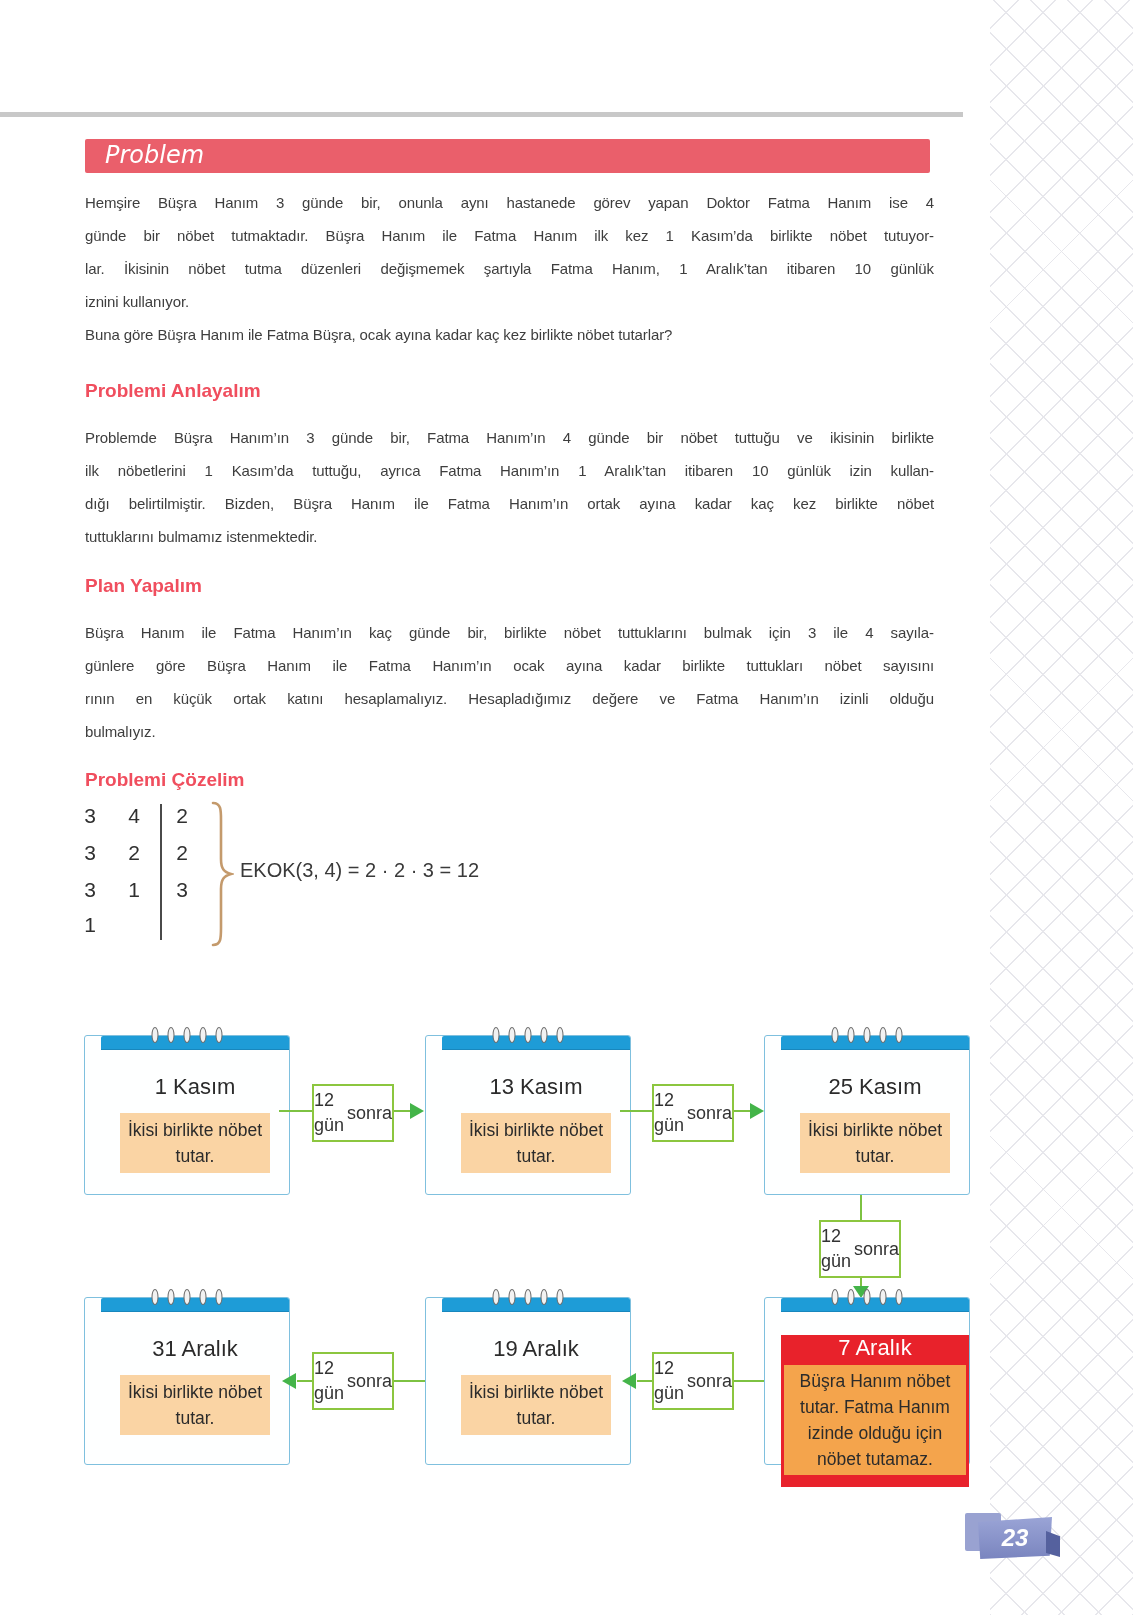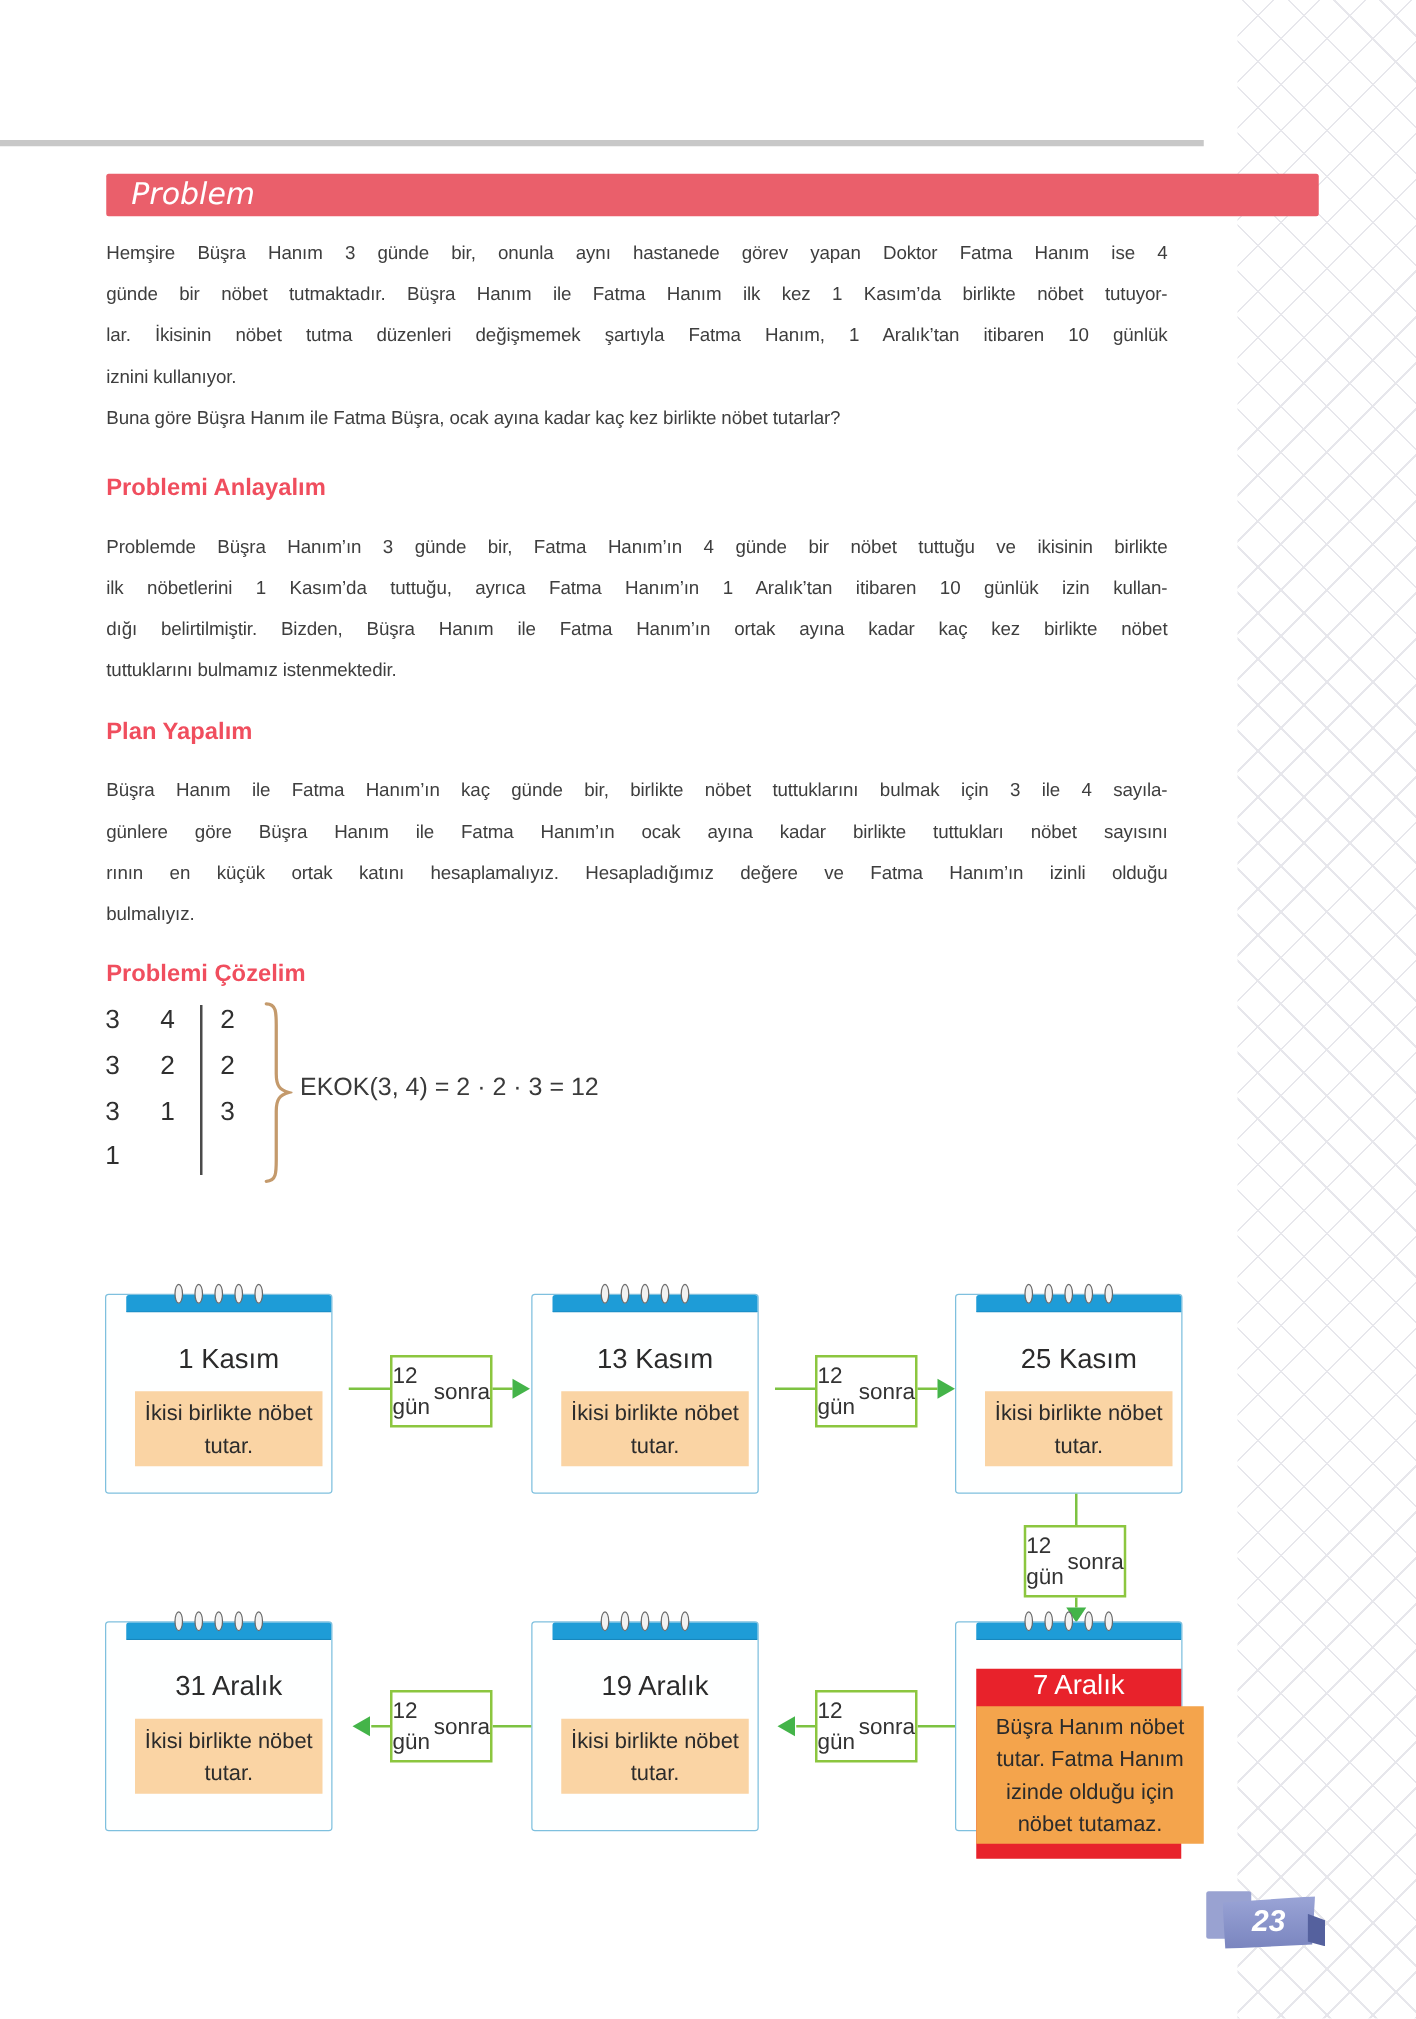--- a/index.html
+++ b/index.html
@@ -7,38 +7,38 @@
         font-family:"Liberation Sans",sans-serif;color:#3e3e3e;}
 
   
   .pattern{position:absolute;left:990px;top:0;width:143px;height:1615px;
     background-image:
       repeating-linear-gradient(45deg,#e7e7ec 0 1.4px,transparent 1.4px 26px),
       repeating-linear-gradient(-45deg,#e7e7ec 0 1.4px,transparent 1.4px 26px);}
 
   .top-rule{position:absolute;left:0;top:112px;width:963px;height:5px;background:#c8c8c8;}
 
-  .banner{position:absolute;left:85px;top:139px;width:970px;height:34px;background:#ea5f6b;
+  .banner{position:absolute;left:85px;top:139px;width:845px;height:34px;background:#ea5f6b;
     border-radius:2px;color:#fff;font-size:24px;line-height:33px;padding-left:20px;
     box-sizing:border-box;font-style:italic;font-family:"DejaVu Sans",sans-serif;}
 
   .para{position:absolute;left:85px;width:849px;font-size:15px;line-height:33px;letter-spacing:-0.1px;}
   .jline{text-align:justify;text-align-last:justify;white-space:nowrap;}
   .lline{text-align:left;white-space:nowrap;}
 
   .heading{position:absolute;left:85px;font-size:19px;font-weight:700;color:#f04e5e;white-space:nowrap;}
 
   
   .num{position:absolute;width:20px;text-align:center;font-size:21px;color:#303030;}
   .vline{position:absolute;left:160px;top:804px;width:2px;height:136px;background:#4a4a4a;}
   .brace{position:absolute;left:210px;top:801px;}
   .equation{position:absolute;left:240px;top:859px;font-size:20px;color:#3a3a3a;white-space:nowrap;text-align:center;}
 
   
-  .card{position:absolute;width:182px;background:#feffff;border:1.6px solid #7fc0de;
+  .card{position:absolute;width:206px;background:#feffff;border:1.6px solid #7fc0de;
         border-radius:3px;box-sizing:border-box;padding-left:16px;}
   .rings{position:absolute;top:-9px;left:50%;transform:translateX(-50%);display:flex;gap:9px;}
   .ring{width:5px;height:14px;border:1.6px solid #6a6a6a;border-radius:50%;background:#f2f2f2;display:inline-block;}
   .bar{height:13px;background:#1e9cd7;border-radius:2px 2px 0 0;border-bottom:1px solid #1887bd;}
   .cardbody{height:calc(100% - 14px);}
   .date{text-align:center;margin-top:24px;font-size:22px;color:#2b2b2b;}
   .note{margin:13px auto 0;width:150px;background:#fad4a4;text-align:center;
         font-size:17.5px;line-height:26px;padding:4px 0;color:#2b2b2b;}
   .card.alert .cardbody{background:#e8222b;}
   .card.alert .date{color:#ffffff;margin-top:23px;}

